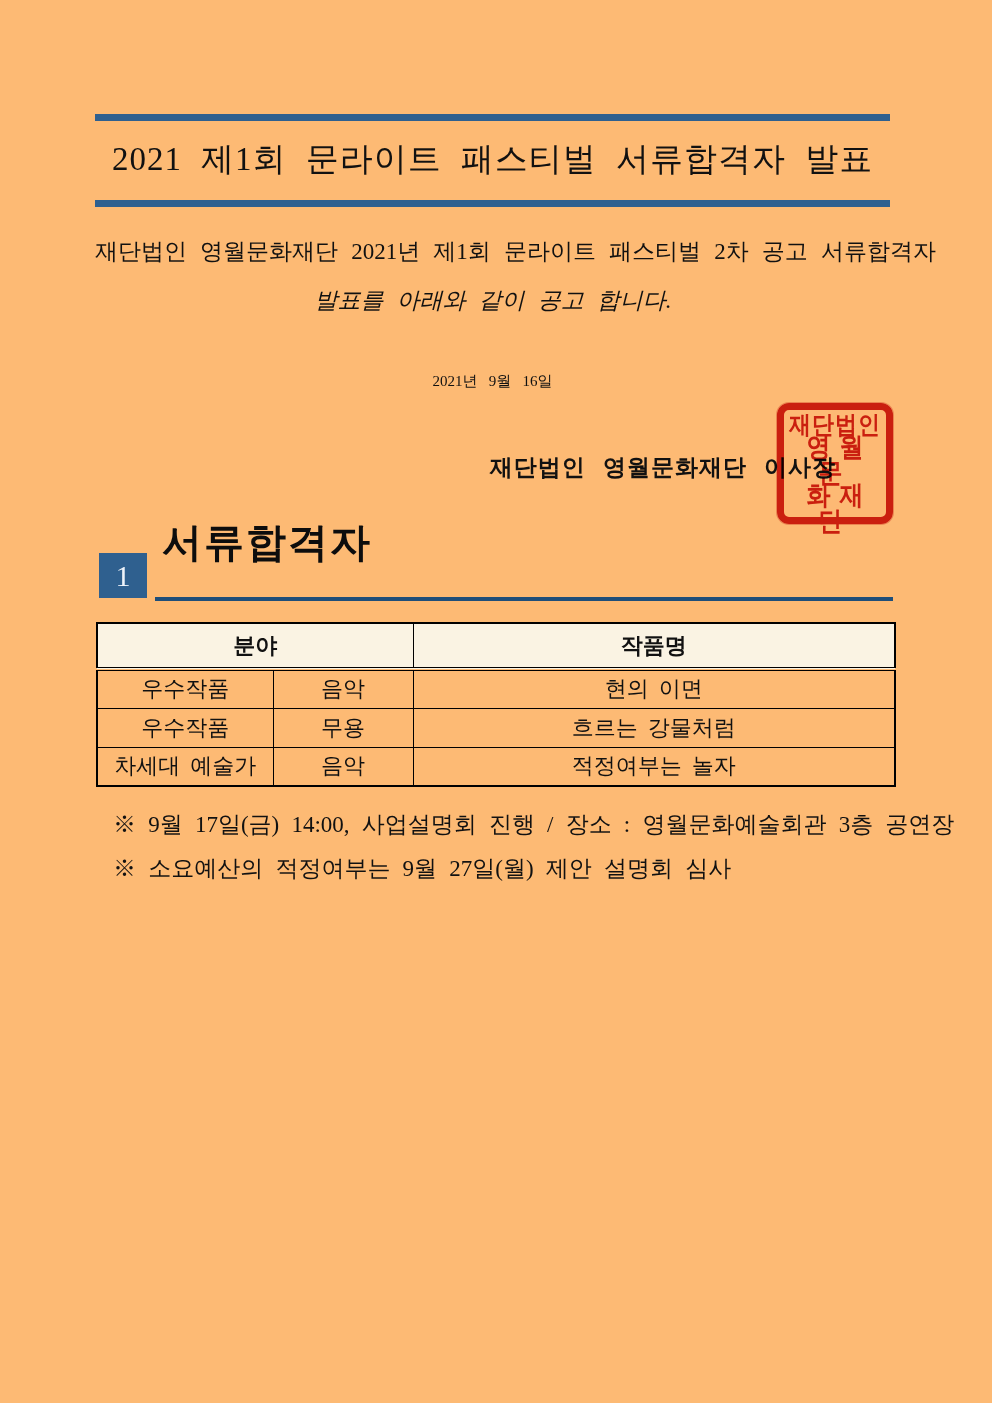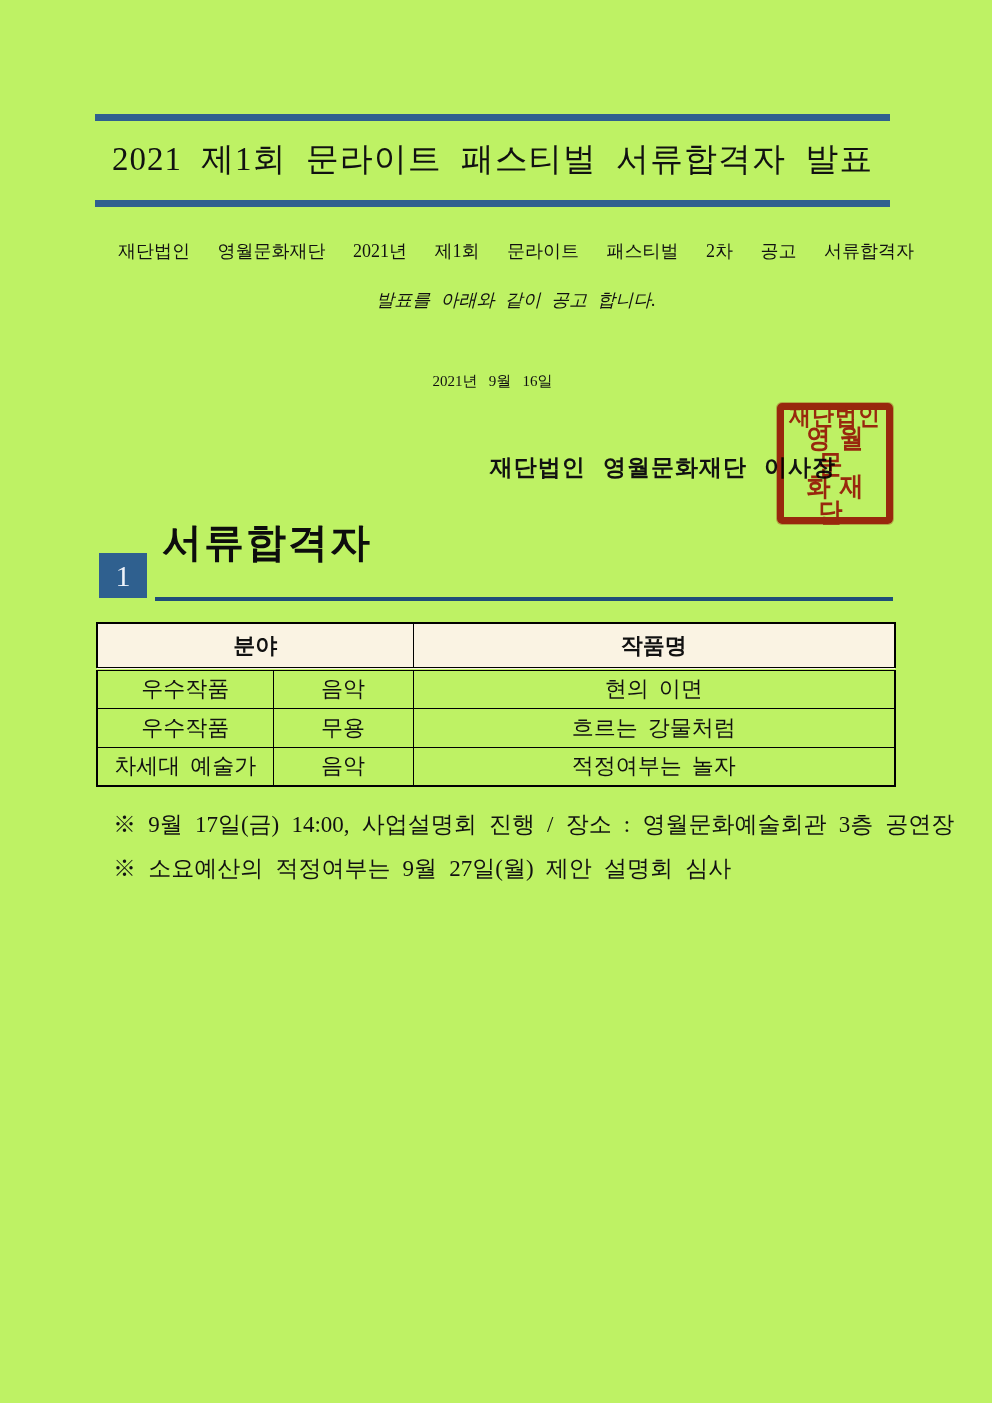--- a/index.html
+++ b/index.html
@@ -1,67 +1,66 @@
 <!DOCTYPE html>
 <html><head>
 <meta charset="utf-8">
 <style>
   * { margin:0; padding:0; box-sizing:border-box; }
   html,body { background:#e8e8e8; }
   .page {
     position:relative;
     width:992px; height:1403px;
     margin:0 auto;
-    background:#bef264;
+    background:#fdba74;
     font-family:"Liberation Serif","DejaVu Serif",serif;
     color:#111111;
     overflow:hidden;
   }
   .rule-blue {
     position:absolute; left:95px; width:795px; height:7px;
     background:#2f608f;
   }
   .rule-top { top:114px; }
   .rule-mid { top:200px; }
   .doc-title {
     position:absolute; left:95px; top:137px; width:795px;
     text-align:center;
     font-size:33px; font-weight:500;
     letter-spacing:1px; word-spacing:0.30em;
     white-space:nowrap;
   }
   .intro {
     position:absolute; left:95px; top:227px; width:796px;
-    font-size:18px; line-height:49px;
+    font-size:23px; line-height:49px;
     word-spacing:0.32em;
-    margin-left:23px;
   }
   .intro-line1 {
     text-align:justify; text-align-last:justify;
     white-space:nowrap;
   }
   .intro-line2 { text-align:center;font-style:italic; }
   .date-line {
     position:absolute; left:95px; top:372px; width:795px;
     text-align:center; font-size:15px; word-spacing:0.5em;
   }
   .signer-line {
     position:absolute; top:452px; right:156px;
     font-size:23px; font-weight:bold;
     word-spacing:0.45em; letter-spacing:1px;
     white-space:nowrap;
   }
   .stamp {
     position:absolute; left:777px; top:403px;
     width:116px; height:121px;
     border:7px solid #cc2a20;
-    border-radius:5px;
+    border-radius:12px;
     background:rgba(255,245,244,0.12);
     mix-blend-mode:multiply;
-    display:flex; flex-direction:column; justify-content:center;
+    display:flex; flex-direction:column; justify-content:space-between;
     padding:4px 2px;
     box-shadow:0 0 0 1px rgba(204,42,32,0.35);
   }
   .stamp-row {
     color:#cc2a20; font-weight:bold;
     text-align:center; line-height:1;
     transform:scaleY(1.12);
     font-family:"Liberation Serif","DejaVu Serif",serif;
   }
   .stamp-row-1 { font-size:22px; letter-spacing:1px; }

